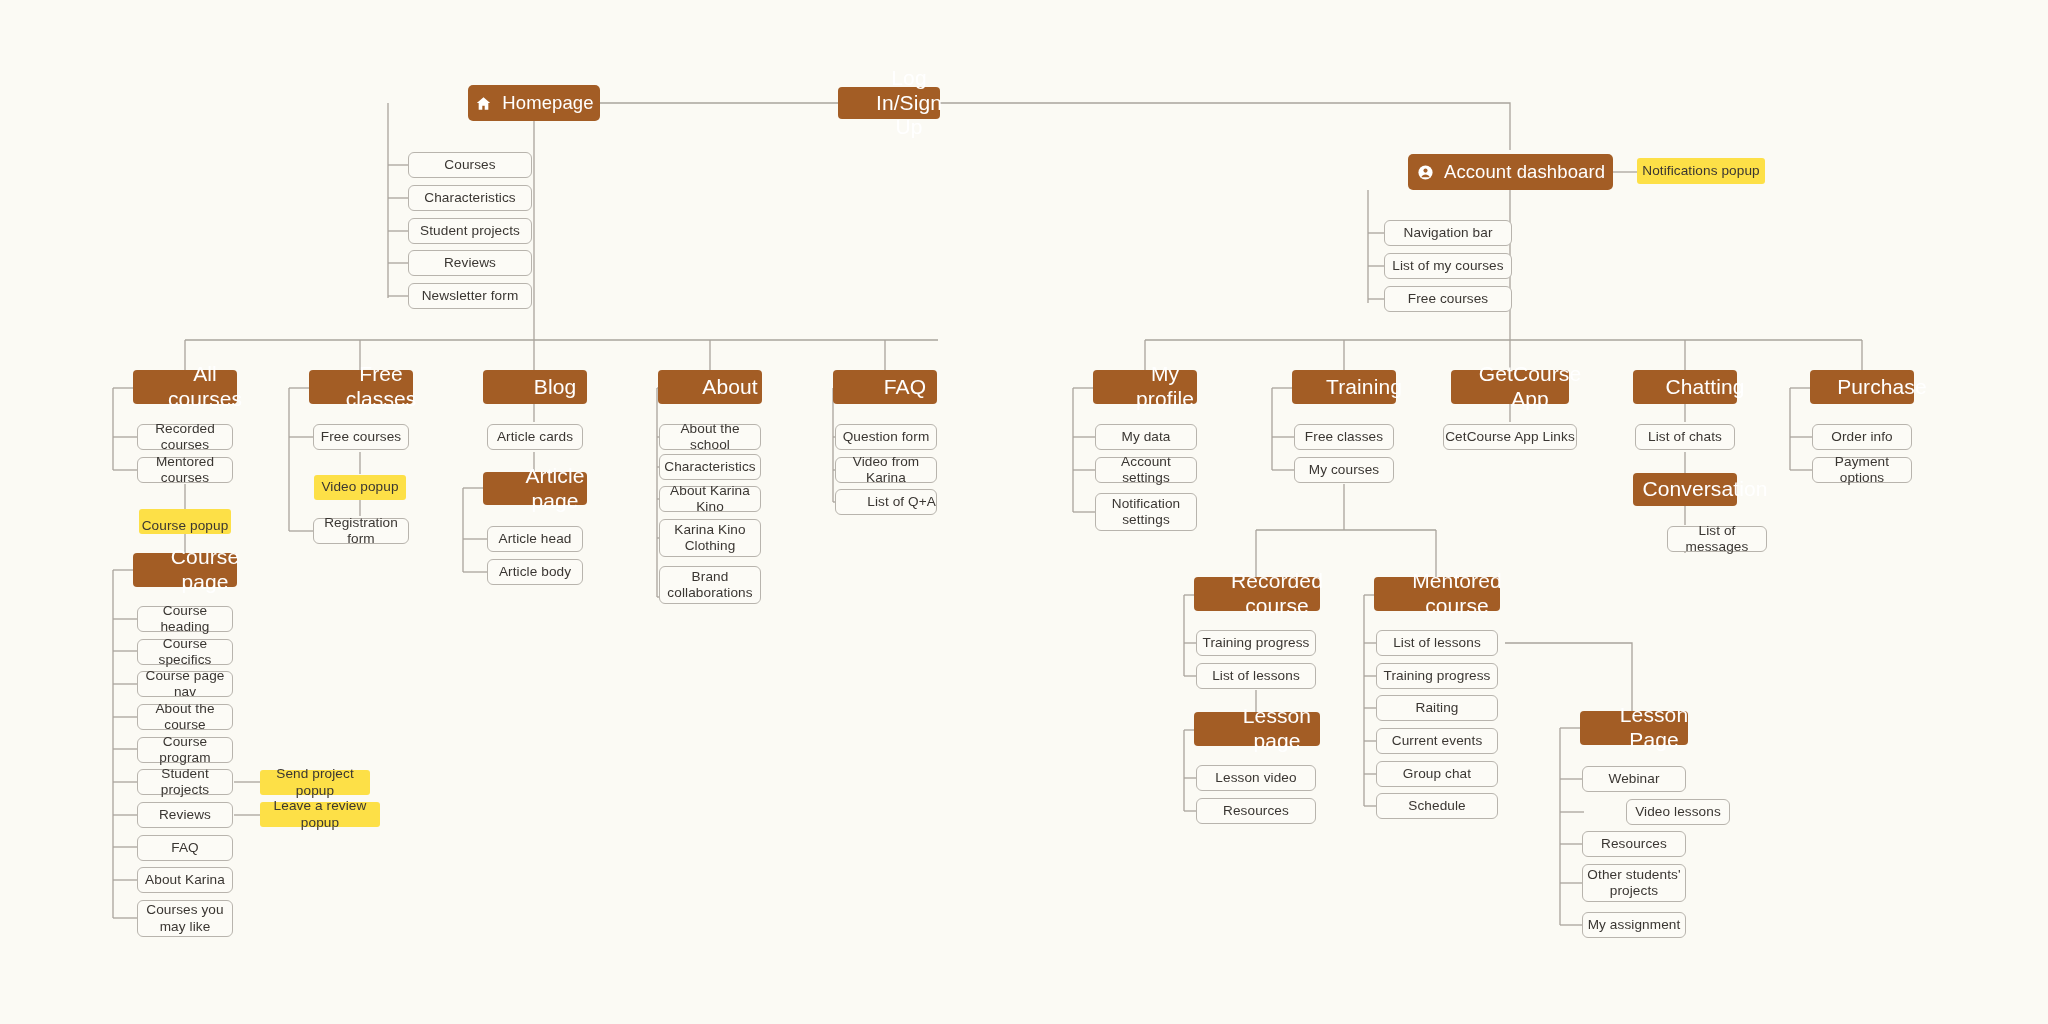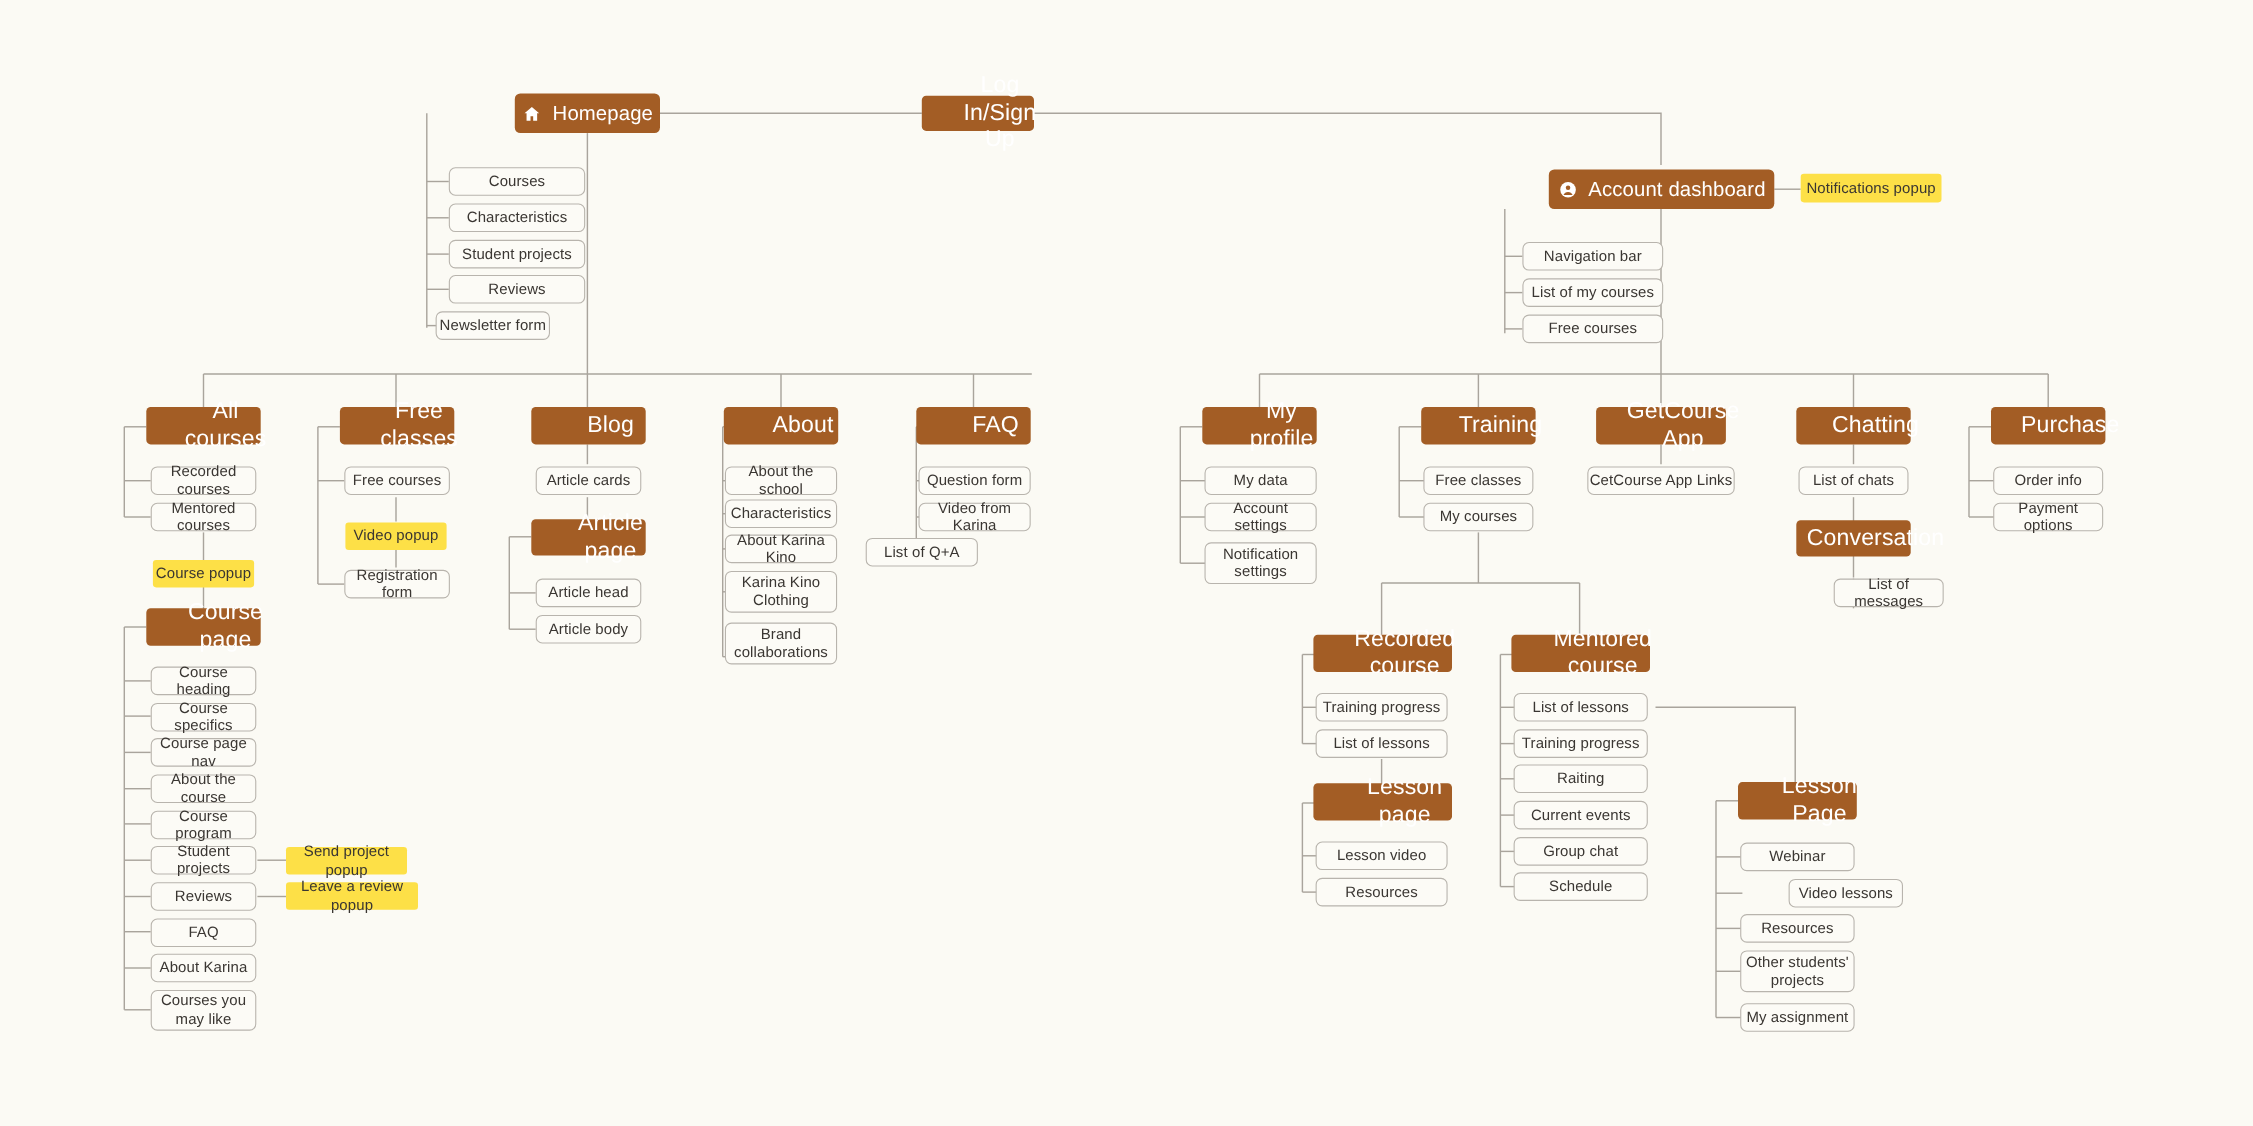--- a/index.html
+++ b/index.html
@@ -235,21 +235,21 @@
   </div>
   <div class="node plain" style="left:408px;top:185px;width:124px;height:26px;">
     <span class="lbl">Characteristics</span>
   </div>
   <div class="node plain" style="left:408px;top:218px;width:124px;height:26px;">
     <span class="lbl">Student projects</span>
   </div>
   <div class="node plain" style="left:408px;top:250px;width:124px;height:26px;">
     <span class="lbl">Reviews</span>
   </div>
-  <div class="node plain" style="left:396px;top:283px;width:104px;height:26px;">
+  <div class="node plain" style="left:408px;top:283px;width:124px;height:26px;">
     <span class="lbl">Newsletter form</span>
   </div>
 
   <div class="node plain" style="left:1384px;top:220px;width:128px;height:26px;">
     <span class="lbl">Navigation bar</span>
   </div>
   <div class="node plain" style="left:1384px;top:253px;width:128px;height:26px;">
     <span class="lbl">List of my courses</span>
   </div>
   <div class="node plain" style="left:1384px;top:286px;width:128px;height:26px;">
@@ -258,21 +258,21 @@
 
   <div class="node primary small" style="left:133px;top:370px;width:104px;height:34px;">
     <span class="lbl">All courses</span>
   </div>
   <div class="node plain" style="left:137px;top:424px;width:96px;height:26px;">
     <span class="lbl">Recorded courses</span>
   </div>
   <div class="node plain" style="left:137px;top:457px;width:96px;height:26px;">
     <span class="lbl">Mentored courses</span>
   </div>
-  <div class="node popup" style="left:139px;top:509px;width:92px;height:25px;">
+  <div class="node popup" style="left:139px;top:509px;width:92px;height:25px;align-items:flex-end;">
     <span class="lbl">Course popup</span>
   </div>
   <div class="node primary small" style="left:133px;top:553px;width:104px;height:34px;">
     <span class="lbl">Course page</span>
   </div>
 
   <div class="node plain" style="left:137px;top:606px;width:96px;height:26px;">
     <span class="lbl">Course heading</span>
   </div>
   <div class="node plain" style="left:137px;top:639px;width:96px;height:26px;">
@@ -363,21 +363,21 @@
 
   <div class="node primary small" style="left:833px;top:370px;width:104px;height:34px;">
     <span class="lbl">FAQ</span>
   </div>
   <div class="node plain" style="left:835px;top:424px;width:102px;height:26px;">
     <span class="lbl">Question form</span>
   </div>
   <div class="node plain" style="left:835px;top:457px;width:102px;height:26px;">
     <span class="lbl">Video from Karina</span>
   </div>
-  <div class="node plain" style="left:787px;top:489px;width:102px;height:26px;">
+  <div class="node plain" style="left:835px;top:489px;width:102px;height:26px;justify-content:flex-end;">
     <span class="lbl">List of Q+A</span>
   </div>
 
   <div class="node primary small" style="left:1093px;top:370px;width:104px;height:34px;">
     <span class="lbl">My profile</span>
   </div>
   <div class="node plain" style="left:1095px;top:424px;width:102px;height:26px;">
     <span class="lbl">My data</span>
   </div>
   <div class="node plain" style="left:1095px;top:457px;width:102px;height:26px;">

